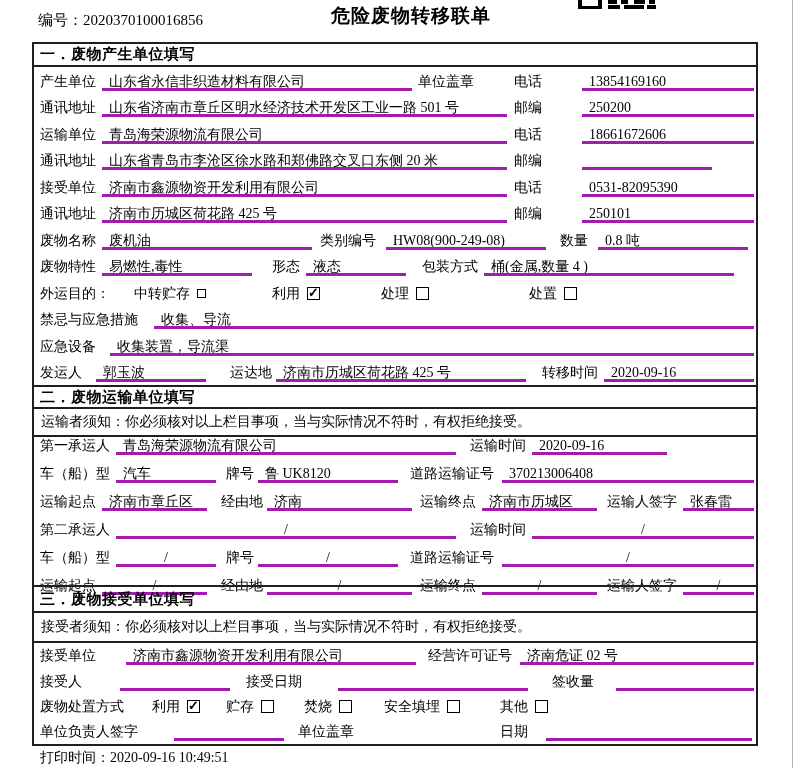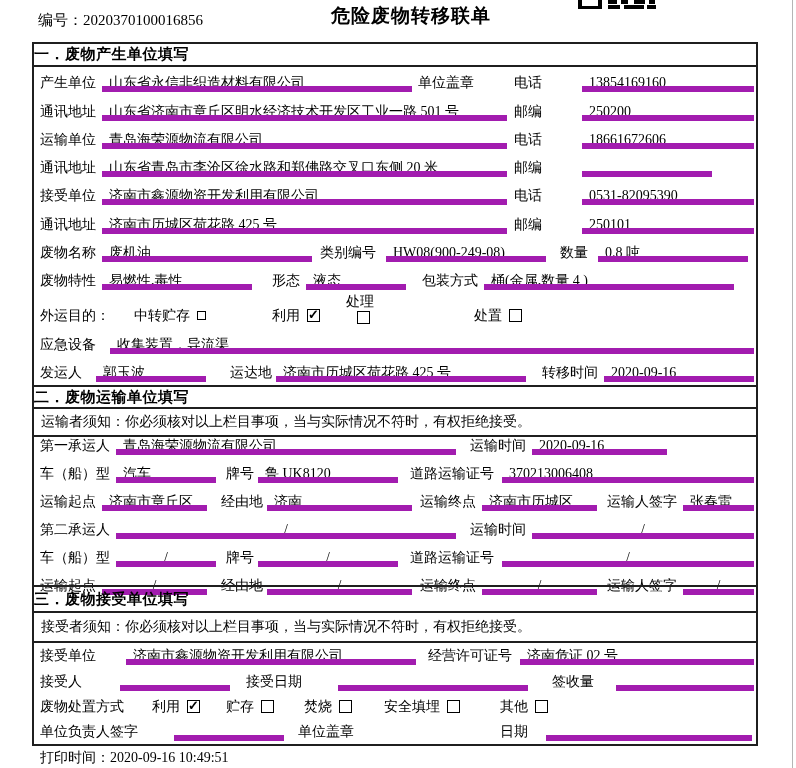--- a/index.html
+++ b/index.html
@@ -5,28 +5,28 @@
   html,body{margin:0;padding:0;background:#fff;}
   .page{position:relative;width:796px;height:768px;background:#ffffff;overflow:hidden;
         font-family:"Liberation Serif","DejaVu Serif",serif;color:#000;}
   .serial{position:absolute;left:38px;top:11px;font-size:15px;white-space:nowrap;}
   .doc-title{position:absolute;left:331px;top:3px;font-size:19px;font-weight:bold;letter-spacing:1px;white-space:nowrap;}
   .qr{position:absolute;left:578px;top:0;}
   .scan-edge{position:absolute;left:792px;top:0;width:1px;height:768px;background:#b5b5b5;}
   .formbox{position:absolute;left:32px;top:42px;width:726px;height:704px;box-sizing:border-box;
            border:2px solid #1f1f1f;display:flex;flex-direction:column;}
   .sec-head{box-sizing:border-box;border-bottom:2px solid #1f1f1f;font-weight:bold;font-size:15px;
-            display:flex;align-items:center;flex:none;letter-spacing:0.5px;}
+            display:flex;align-items:center;padding-left:6px;flex:none;letter-spacing:0.5px;}
   .sec-head.bt{border-top:2px solid #1f1f1f;}
   .note-row{box-sizing:border-box;border-bottom:2px solid #1f1f1f;font-size:14px;
             display:flex;align-items:center;padding-left:7px;flex:none;}
   .sec-body{display:flex;flex-direction:column;flex:none;}
   .row{flex:1;display:flex;align-items:flex-end;padding:0 0 3px 6px;font-size:14px;line-height:18px;min-width:0;}
   .lbl{flex:none;white-space:nowrap;}
-  .val{flex:none;box-sizing:border-box;border-bottom:6px solid #a21caf;height:18px;padding-left:7px;
+  .val{flex:none;box-sizing:border-box;border-bottom:3px solid #a21caf;height:18px;padding-left:7px;
        white-space:nowrap;overflow:hidden;}
   .val.fill{flex:1;}
   .val.center{text-align:center;padding-left:0;}
   .sp{flex:1;}
   .cbwrap{flex:none;display:flex;align-items:center;}
   .cbtext{white-space:nowrap;}
   .cbbox{box-sizing:border-box;width:13px;height:13px;border:1px solid #000;position:relative;
          flex:none;margin-left:7px;margin-bottom:1px;background:#fff;}
   .cbbox.small{width:9px;height:9px;}
   .cbbox.checked::after{content:"\2713";position:absolute;left:0px;top:-4px;font-size:13px;font-weight:bold;}
@@ -119,28 +119,32 @@
         <div class="row">
           <span class="lbl" style="width: 82px;">外运目的：</span>
           <span class="cbwrap" style="margin-left: 12px;">
             <span class="cbtext">中转贮存</span>
             <span class="cbbox small"></span>
           </span>
           <span class="cbwrap" style="margin-left: 66px;">
             <span class="cbtext">利用</span>
             <span class="cbbox checked"></span>
           </span>
-          <span class="cbwrap" style="margin-left: 26px; flex-direction: column;">
+          <span class="cbwrap" style="margin-left: 61px;">
             <span class="cbtext">处理</span>
             <span class="cbbox"></span>
           </span>
           <span class="cbwrap" style="margin-left: 100px;">
             <span class="cbtext">处置</span>
             <span class="cbbox"></span>
           </span>
+        </div>
+        <div class="row">
+          <span class="lbl" style="width: 106px;">禁忌与应急措施</span>
+          <span class="val fill" style="margin-left: 8px; margin-right: 2px;">收集、导流</span>
         </div>
         <div class="row">
           <span class="lbl" style="width: 62px;">应急设备</span>
           <span class="val fill" style="margin-left: 8px; margin-right: 2px;">收集装置，导流渠</span>
         </div>
         <div class="row">
           <span class="lbl" style="width: 56px;">发运人</span>
           <span class="val" style="width: 110px;">郭玉波</span>
           <span class="lbl" style="width: 46px; margin-left: 24px;">运达地</span>
           <span class="val" style="width: 250px;">济南市历城区荷花路 425 号</span>

